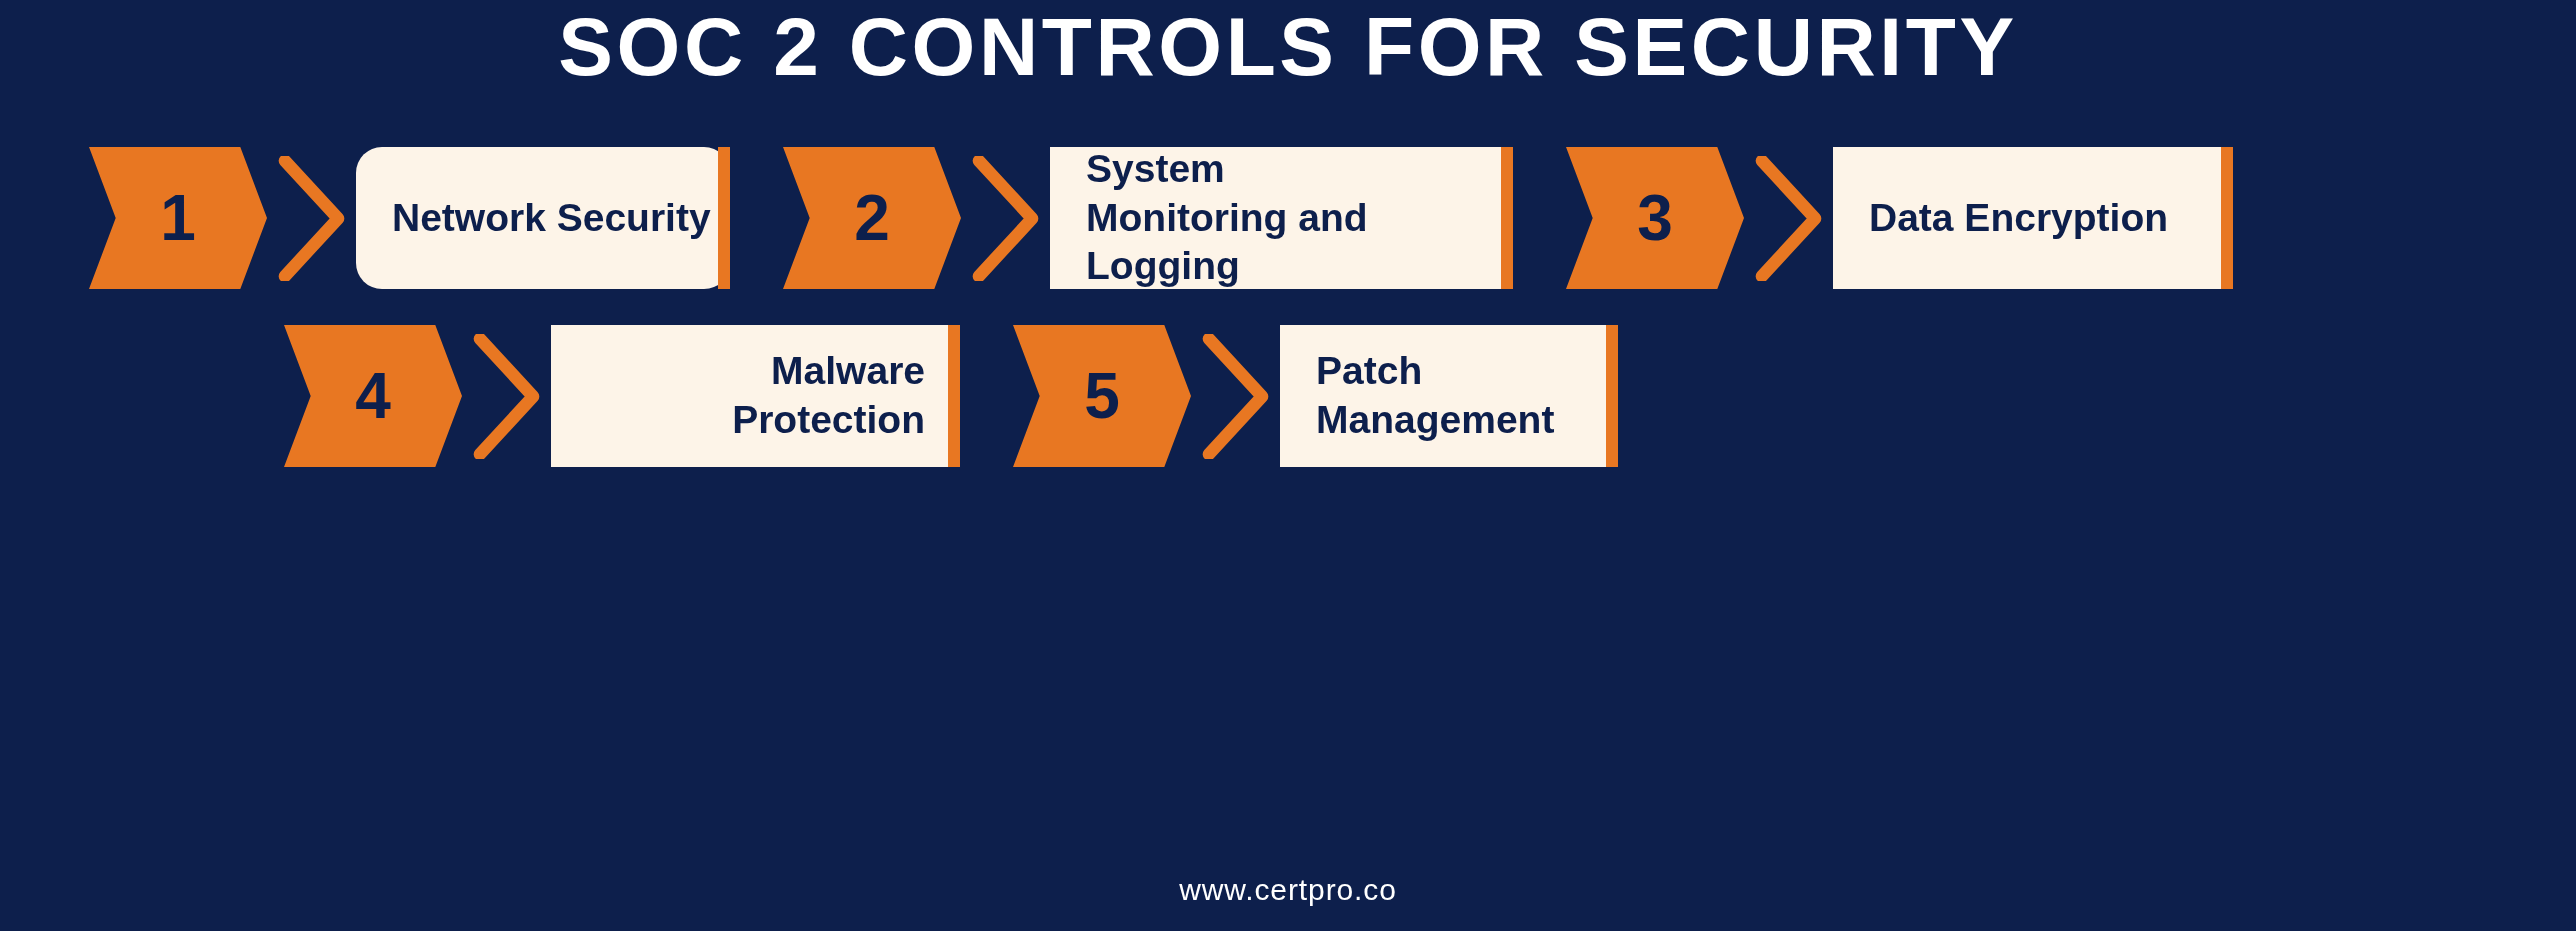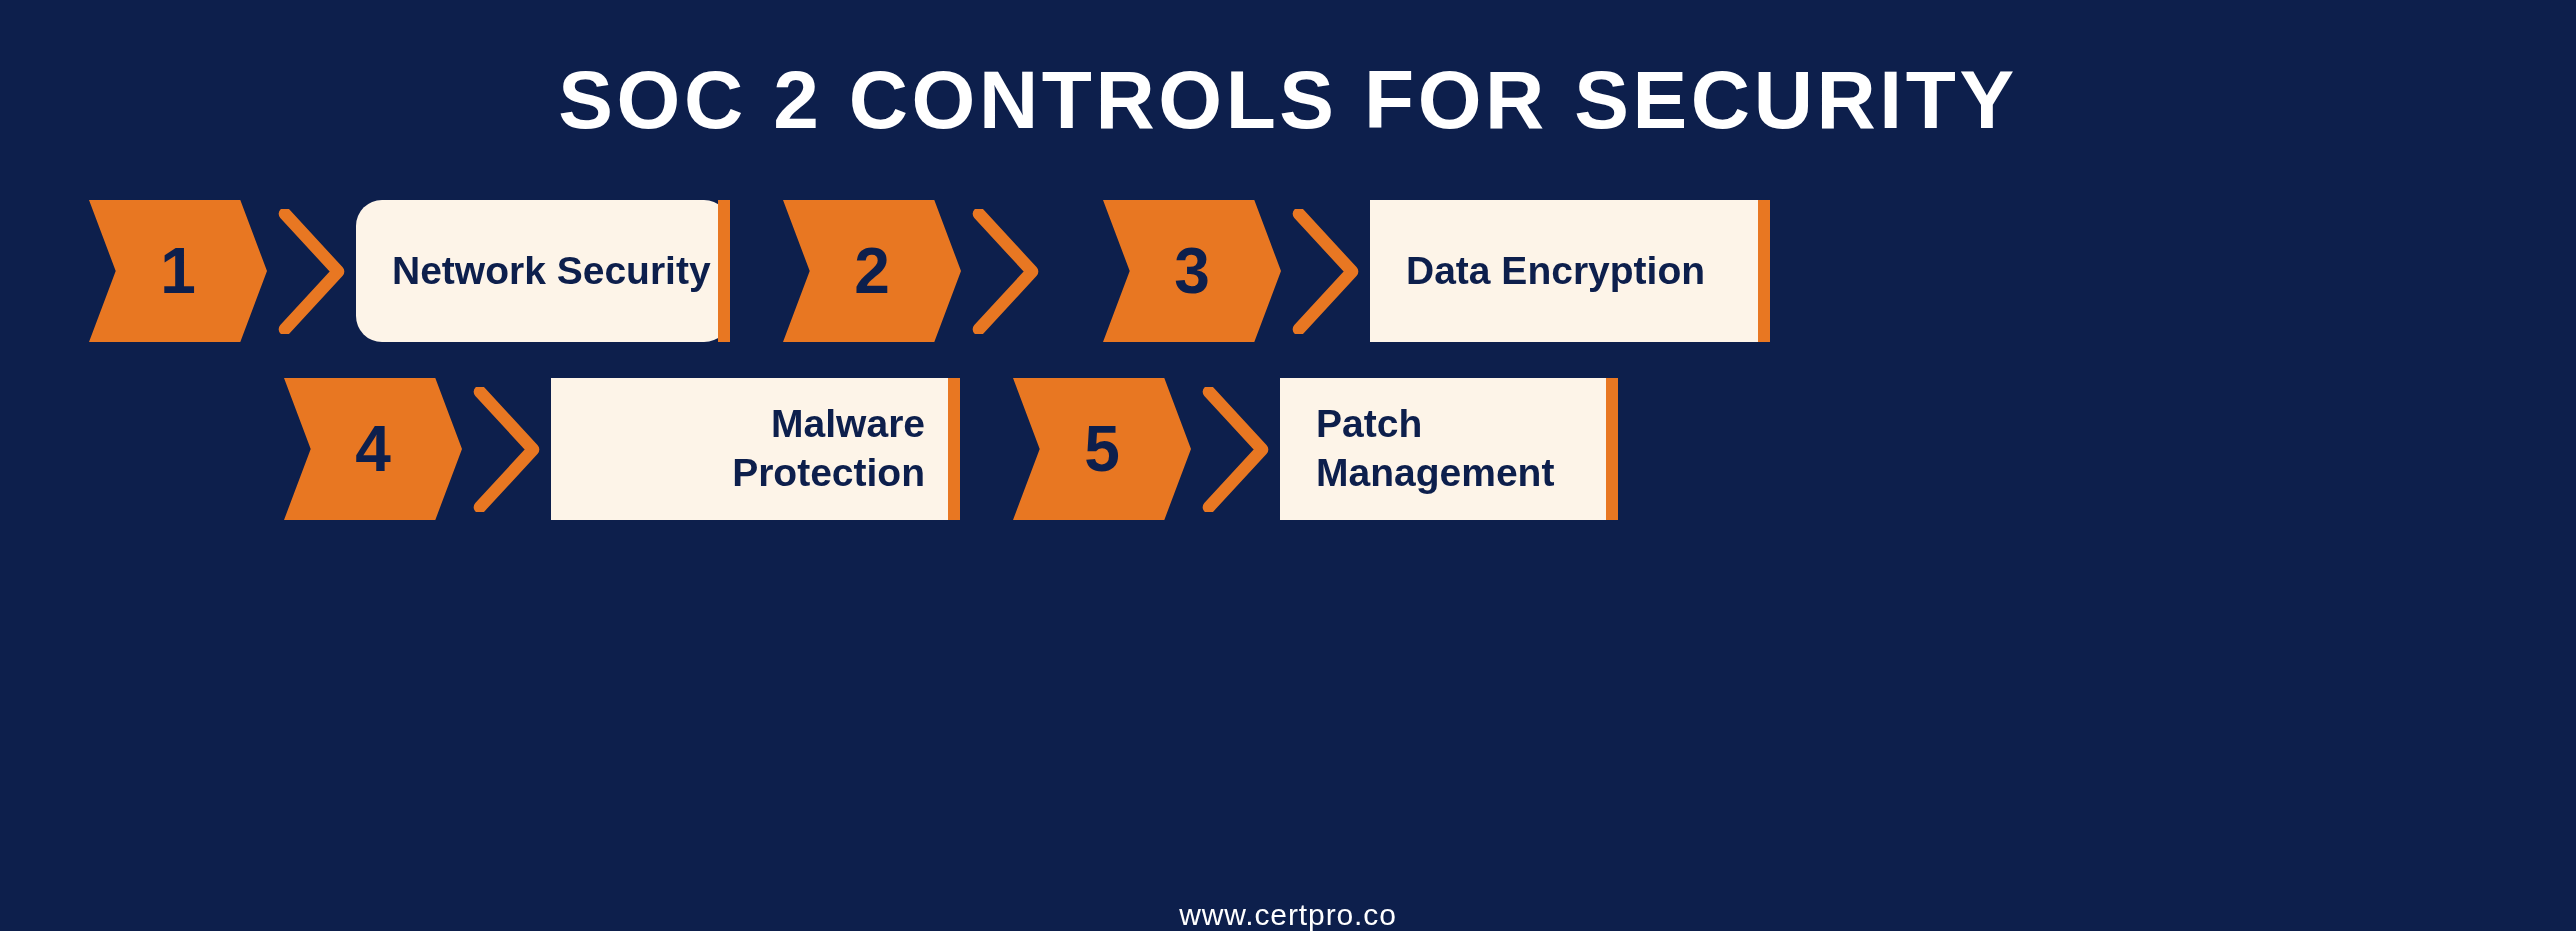--- a/index.html
+++ b/index.html
@@ -15,21 +15,20 @@
       font-family: 'Arial', sans-serif;
       overflow: hidden;
     }
 
     .title {
       color: #ffffff;
       font-size: 82px;
       font-weight: 900;
       letter-spacing: 3.6px;
       text-transform: uppercase;
-      margin-top: 53px;
       margin-bottom: 53px;
       text-align: left;
     }
 
     .rows-container {
       display: flex;
       flex-direction: column;
       align-items: flex-start;
       gap: 36px;
       padding-left: 53px;
@@ -110,20 +109,21 @@
     }
 
     
     .group-gap {
       width: 53px;
       flex-shrink: 0;
     }
 
     .footer {
       margin-top: auto;
+      padding-bottom: 25px;
       color: #ffffff;
       font-size: 30px;
       font-weight: 500;
       letter-spacing: 0.9px;
     }
 
     
     .row1 {
       margin-left: 36px;
     }
@@ -155,20 +155,23 @@
     <div class="group-gap"></div>
 
     <div class="num-chevron">
       <span>2</span>
     </div>
     <div class="arrow-chevron">
       <svg viewBox="0 0 80 140" xmlns="http://www.w3.org/2000/svg">
         <polyline points="10,5 70,70 10,135" fill="none" stroke="#e87722" stroke-width="14" stroke-linejoin="round" stroke-linecap="round"></polyline>
       </svg>
     </div>
+    <div class="label-bar" style="width:463px;">
+      <span>System Monitoring and Logging</span>
+    </div>
 
     <div class="group-gap"></div>
 
     <div class="num-chevron">
       <span>3</span>
     </div>
     <div class="arrow-chevron">
       <svg viewBox="0 0 80 140" xmlns="http://www.w3.org/2000/svg">
         <polyline points="10,5 70,70 10,135" fill="none" stroke="#e87722" stroke-width="14" stroke-linejoin="round" stroke-linecap="round"></polyline>
       </svg>

